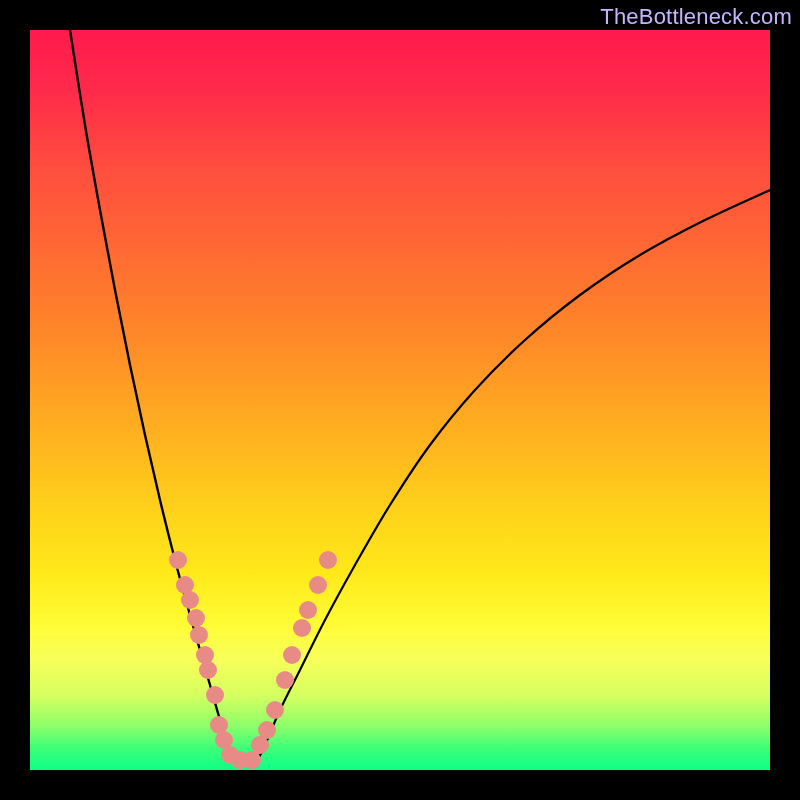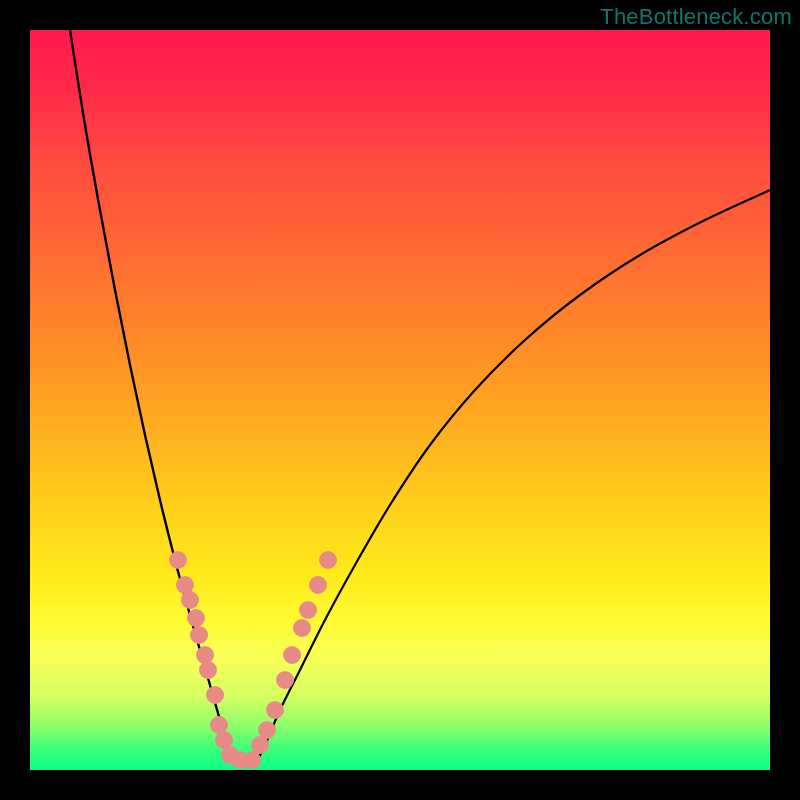--- a/index.html
+++ b/index.html
@@ -46,21 +46,21 @@
     position: absolute;
     left: 0;
     top: 0;
     width: 740px;
     height: 740px;
   }
   .watermark {
     position: absolute;
     top: 4px;
     right: 8px;
-    color: #0f766e;
+    color: #c4b5fd;
     font-size: 22px;
     font-weight: 400;
     letter-spacing: 0.2px;
   }
 </style>
 </head>
 <body>
 
 <div class="frame">
   <div class="watermark">TheBottleneck.com</div>

